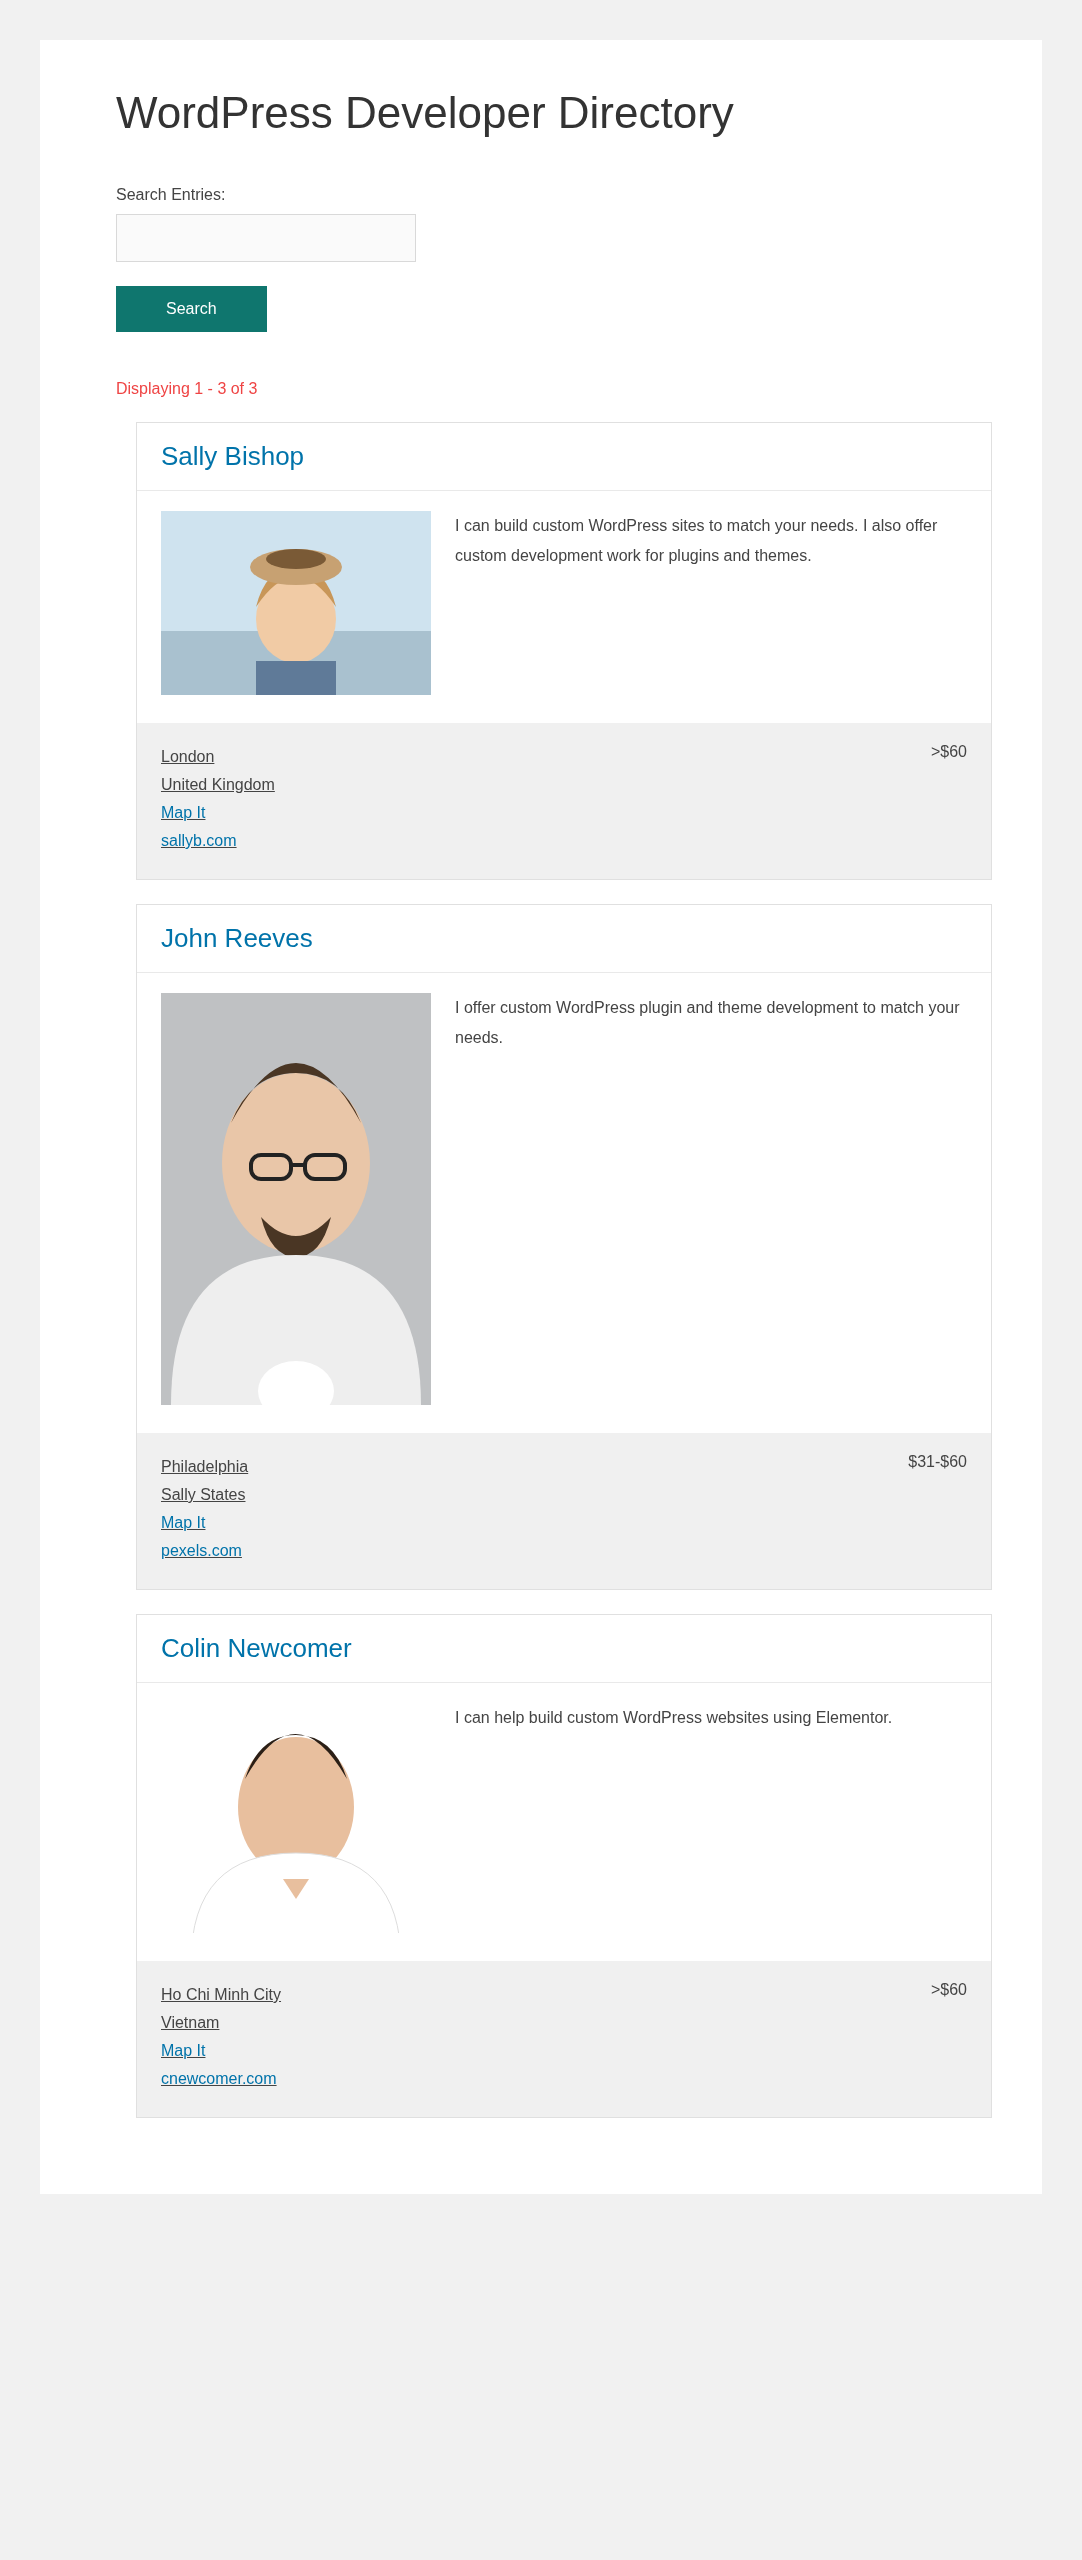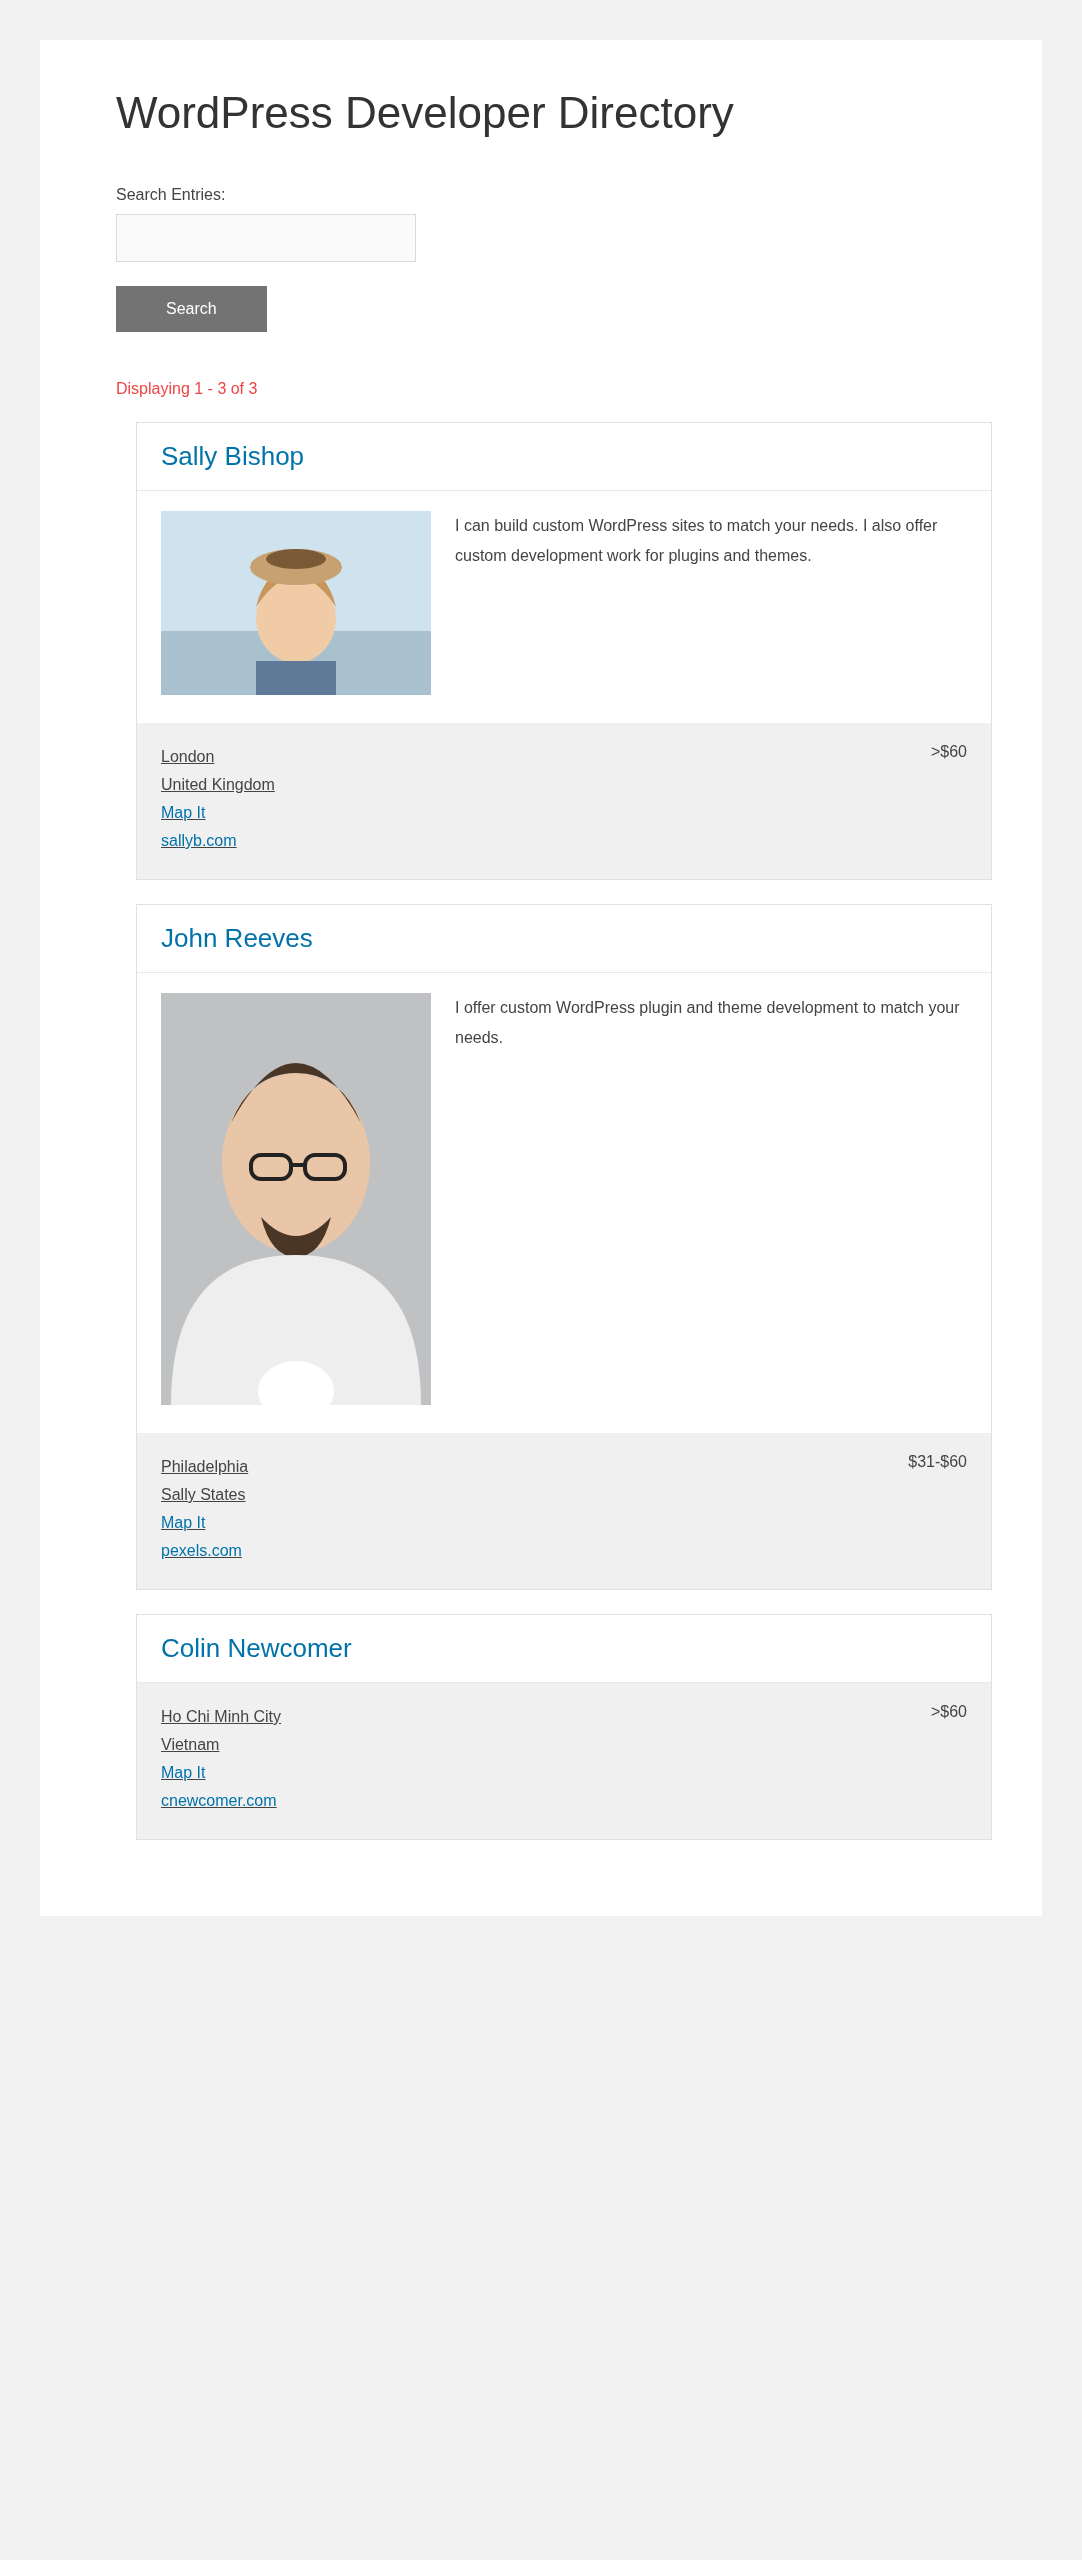--- a/index.html
+++ b/index.html
@@ -29,21 +29,21 @@
     width: 300px;
     height: 48px;
     border: 1px solid #d9d9d9;
     background: #fafafa;
     margin-bottom: 24px;
     padding: 0 10px;
     font-size: 16px;
   }
   .search-button {
     display: inline-block;
-    background: #737373;
+    background: #0f766e;
     color: #fff;
     border: none;
     padding: 14px 50px;
     font-size: 16px;
     cursor: pointer;
   }
   .display-text {
     margin-top: 48px;
     margin-bottom: 24px;
     font-size: 16px;
@@ -170,20 +170,32 @@
         <a href="#">Map It</a>
         <a href="#">pexels.com</a>
       </div>
       <div class="footer-right">$31-$60</div>
     </div>
         </div>
         <div class="entry">
     <div class="entry-header">
       <a href="#">Colin Newcomer</a>
     </div>
+    <div class="entry-body">
+      <div class="entry-image" style="height:230px">
+              <svg viewBox="0 0 270 230" width="270" height="230">
+                <rect width="270" height="230" fill="#ffffff"></rect>
+                <ellipse cx="135" cy="104" rx="58" ry="70" fill="#e8bf9e"></ellipse>
+                <path d="M84 76 q50 -90 102 0 q-14 -44 -51 -44 q-37 0 -51 44" fill="#2b1f16"></path>
+                <path d="M30 260 q0 -110 105 -110 q105 0 105 110 z" fill="#ffffff" stroke="#ddd"></path>
+                <path d="M122 176 l13 20 l13 -20 z" fill="#e8bf9e"></path>
+              </svg>
+            </div>
+      <div class="entry-desc">I can help build custom WordPress websites using Elementor.</div>
+    </div>
     <div class="entry-footer">
       <div class="footer-left">
         <div>Ho Chi Minh City</div>
         <div>Vietnam</div>
         <a href="#">Map It</a>
         <a href="#">cnewcomer.com</a>
       </div>
       <div class="footer-right">&gt;$60</div>
     </div>
         </div>

